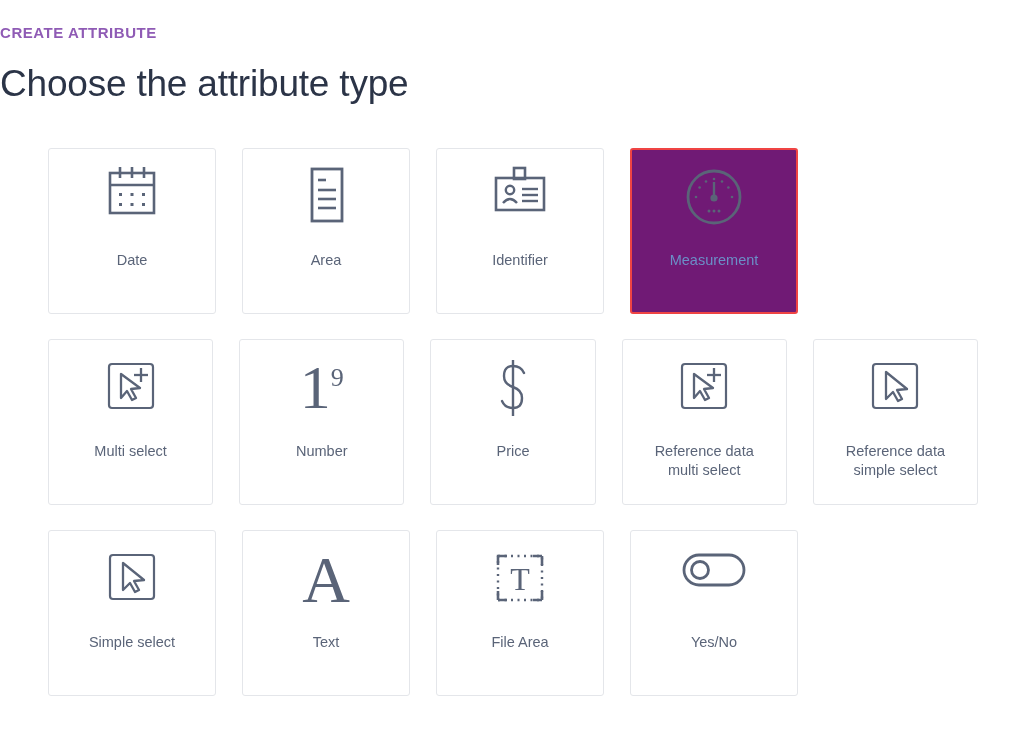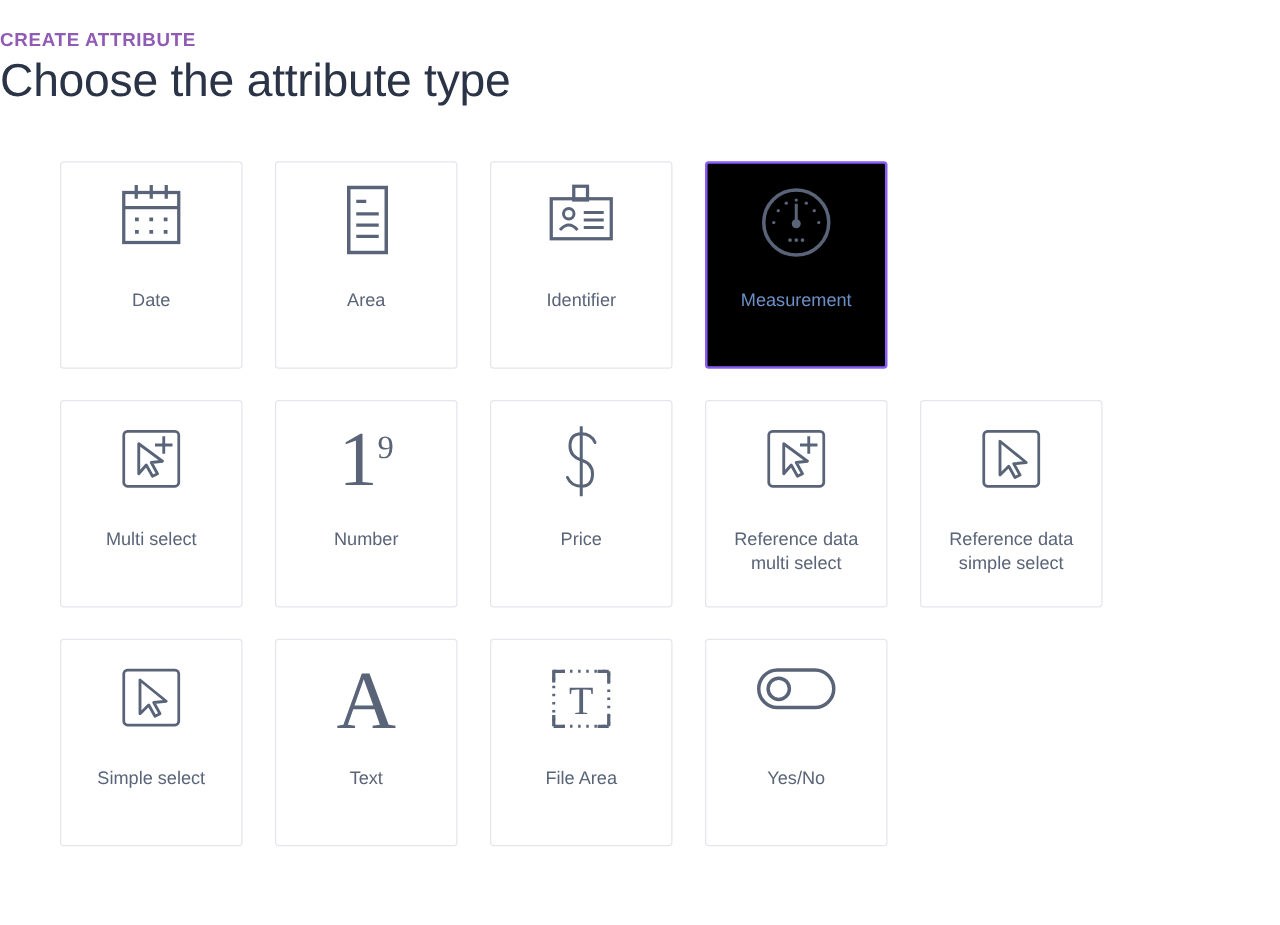--- a/index.html
+++ b/index.html
@@ -26,52 +26,51 @@
     font-weight: bold;
     letter-spacing: 0.55px;
     text-transform: uppercase;
     line-height: 1;
   }
   .page-title {
     color: #2b3447;
     font-size: 37px;
     font-weight: normal;
     line-height: 1;
-    margin-top: 6px;
+    margin-top: 25px;
     letter-spacing: -0.2px;
   }
 
   
   .grid-wrap {
     margin-top: 46px;
     padding-left: 48px;
     padding-right: 46px;
   }
   .row {
     display: flex;
     gap: 26px;
     margin-bottom: 25px;
   }
   .card {
-    width: 146px;
+    width: 168px;
     height: 166px;
     box-sizing: border-box;
     border: 1px solid #e4e6ea;
     border-radius: 3px;
     background: #ffffff;
     display: flex;
     flex-direction: column;
     align-items: center;
     cursor: pointer;
     position: relative;
   }
   .card.selected {
-    border: 2px solid #8b5cf6;
-    background: #000000;
-    text-decoration: underline;
+    border: 2px solid #ef4444;
+    background: #701a75;
   }
   .card-icon {
     height: 86px;
     margin-top: 16px;
     display: flex;
     justify-content: center;
   }
   .card.selected .card-icon { margin-top: 15px; }
   .card-label {
     color: #5a6478;

